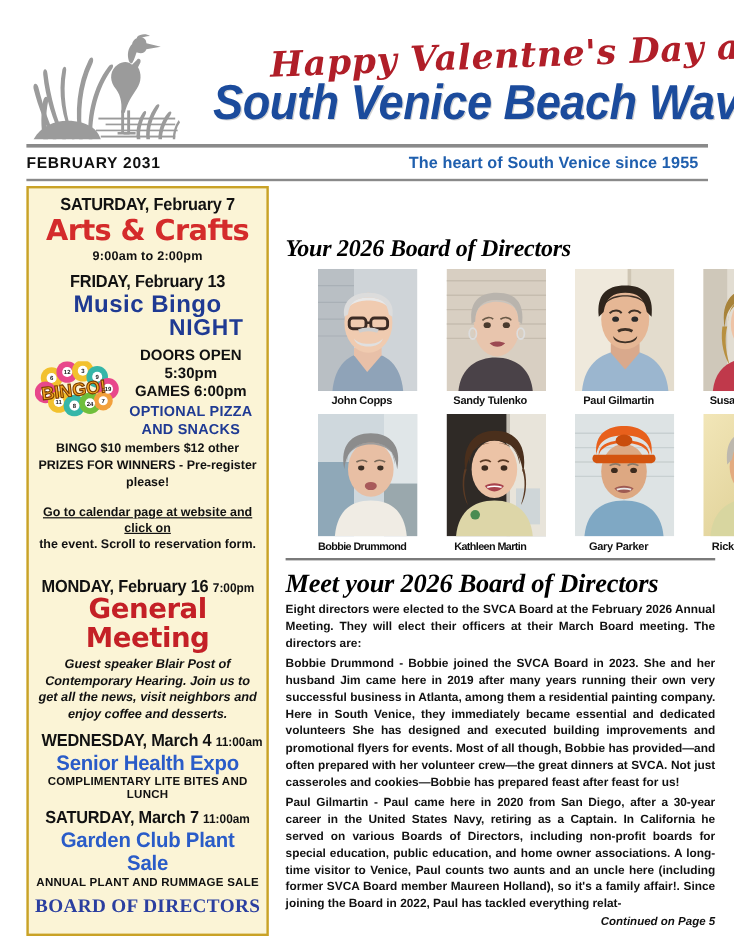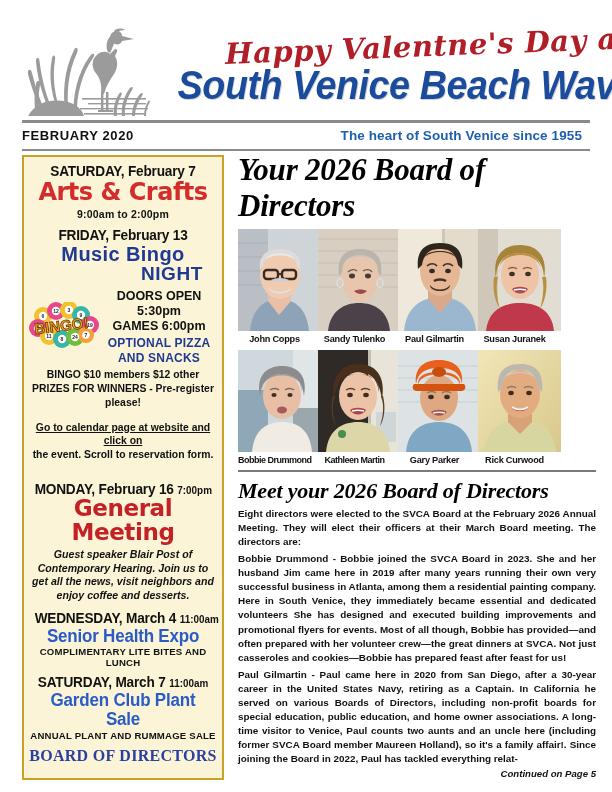--- a/index.html
+++ b/index.html
@@ -112,26 +112,26 @@
     font-weight:bold; font-size:16.5px; color:#2B3FA0;
     letter-spacing:0.3px; margin-top:6px;
   }
   .club-head.bod { font-size:16px; }
 
   
   .right-col { position:absolute; left:238px; top:152px; width:358px; }
   .sec-head {
     font-family:"Liberation Serif", serif;
     font-weight:bold; font-style:italic;
-    font-size:31px; color:#000; letter-spacing:-0.2px;
+    font-size:20px; color:#000; letter-spacing:-0.2px;margin-top:44px;
   }
   .hr-thin { height:2px; background:#7a7a7a; margin-top:2px; }
 
   .photo-grid { display:flex; gap:7px; margin-top:5px; }
-  .photo-cell { width:73px; }
+  .photo-cell { width:73px;margin-left:27px; }
   .photo { width:83px; height:102px; overflow:hidden; position:relative; }
   .photo svg { display:block; }
   .pname {
     text-align:center; font-weight:bold; font-size:9.2px;
     color:#111; margin-top:3px; letter-spacing:-0.25px;
     white-space:nowrap;
   }
   .pname.tight { letter-spacing:-0.5px; font-size:9px; }
 
   .article-head {
@@ -194,21 +194,21 @@
         </g>
       </svg>
     </div>
 
     <div class="valentine">Happy Valentne's Day all!</div>
     <div class="paper-title">South Venice Beach Wave</div>
   </div>
 
   <div class="rule-top"></div>
   <div class="issue-bar">
-    <span class="issue-date">FEBRUARY 2020</span>
+    <span class="issue-date">FEBRUARY 2031</span>
     <span class="tagline">The heart of South Venice since 1955</span>
   </div>
   <div class="rule-under"></div>
 
   <div class="events-panel">
 
     <div>
       <div class="ev-date">SATURDAY, February 7</div>
       <div class="ev-title-red">Arts &amp; Crafts</div>
       <div class="ev-sub">9:00am to 2:00pm</div>

